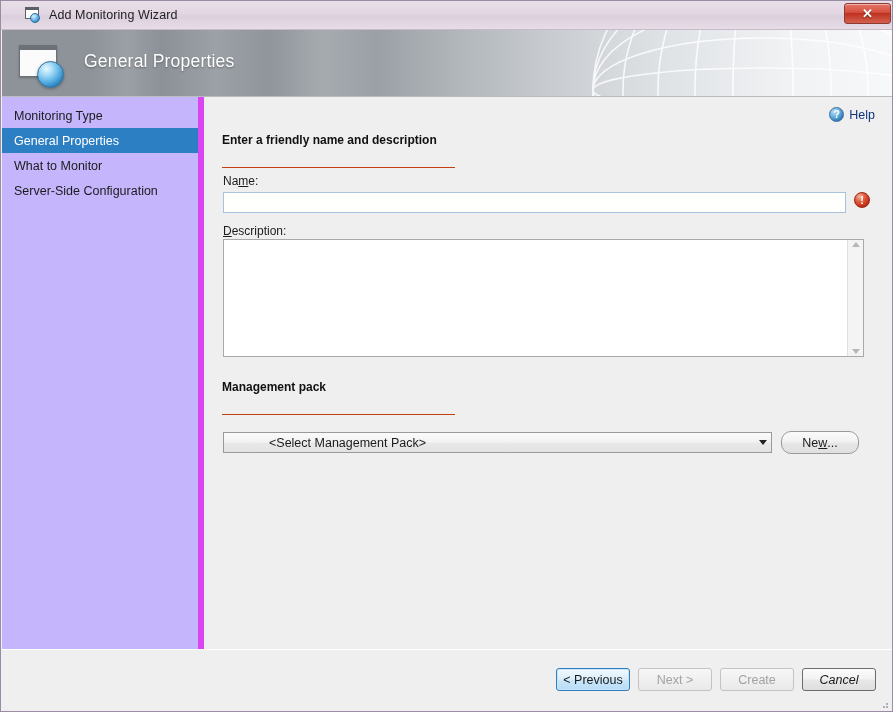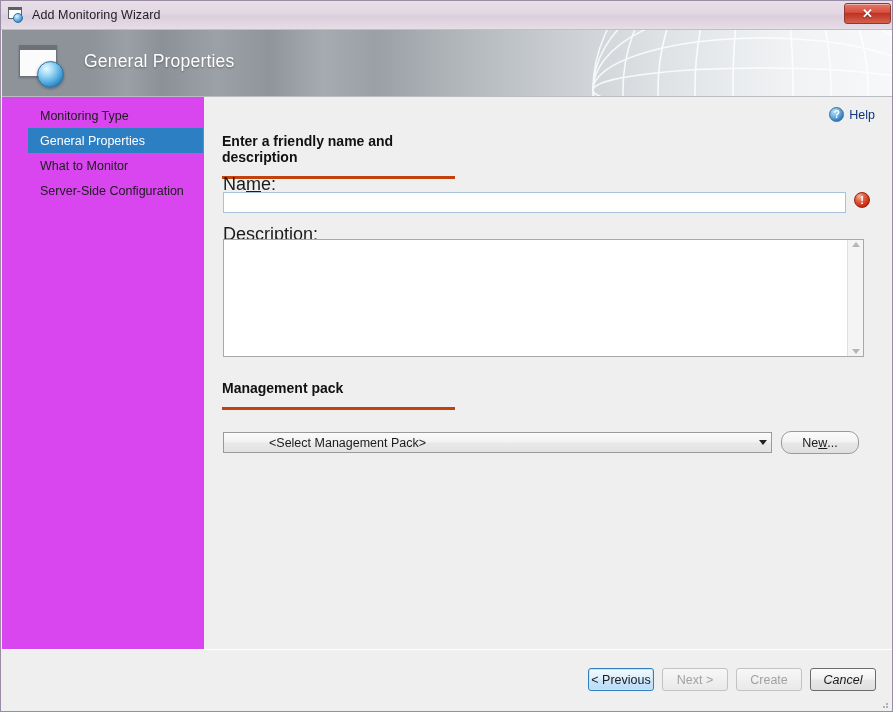--- a/index.html
+++ b/index.html
@@ -26,21 +26,21 @@
   .titlebar {
     position: absolute;
     left: 0; top: 0;
     width: 893px;
     height: 29px;
     box-sizing: border-box;
     background: linear-gradient(to bottom, #e8dfe8 0%, #e2d6e3 45%, #dccfdd 55%, #e6dde7 100%);
     border-bottom: 1px solid #c8bacb;
     display: flex;
     align-items: center;
-    padding-left: 7px;
+    padding-left: 24px;
   }
   .title-icon {
     position: relative;
     width: 17px; height: 16px;
     flex: 0 0 auto;
     margin-right: 7px;
   }
   .title-icon .ti-page {
     position: absolute;
     left: 0; top: 0;
@@ -140,25 +140,24 @@
     text-shadow: 0 1px 2px rgba(0,0,0,.35);
     letter-spacing: .2px;
   }
 
   
   .sidebar {
     position: absolute;
     left: 1px; top: 96px;
     width: 202px;
     height: 552px;
-    background: #d946ef;
-    border-right: 1px solid #d946ef;
+    background: #c4b5fd;
+    border-right: 6px solid #d946ef;
     box-sizing: border-box;
     padding-top: 6px;
-    padding-left: 26px;
   }
   .nav-item {
     height: 25px;
     display: flex;
     align-items: center;
     padding-left: 12px;
     font-size: 12.5px;
     color: #1b1b1b;
     cursor: default;
   }
@@ -198,33 +197,33 @@
     justify-content: center;
     line-height: 1;
   }
   .help-text {
     font-size: 12.5px;
     color: #10357a;
   }
 
   .section-head {
     position: absolute;
-    font-size: 14px;
+    font-size: 12px;
     font-weight: bold;
     color: #111111;
-    padding-bottom: 11px;
-    border-bottom: 3px solid #c2410c;
+    padding-bottom: 20px;
+    border-bottom: 1px solid #c2410c;
     box-sizing: border-box;
   }
   #sec-friendly { left: 18px; top: 36px; width: 233px; }
   #sec-mp       { left: 18px; top: 283px; width: 233px; }
 
   .field-label {
     position: absolute;
-    font-size: 18px;
+    font-size: 12px;
     color: #1b1b1b;
   }
   #lbl-name { left: 19px; top: 77px; }
   #lbl-desc { left: 19px; top: 127px; }
   #lbl-mp   { left: 19px; top: 317px; }
 
   .acc { text-decoration: underline; }
 
   .text-input {
     position: absolute;
@@ -381,21 +380,21 @@
     background: #efefef;
     border-top: 1px solid #ffffff;
   }
   .footer-buttons {
     position: absolute;
     right: 17px; top: 18px;
     display: flex;
     gap: 8px;
   }
   .footer-buttons .btn {
-    width: 66px; height: 23px;
+    width: 74px; height: 23px;
   }
   .resize-grip {
     position: absolute;
     right: 3px; bottom: 2px;
     width: 12px; height: 12px;
   }
 </style>
 </head>
 <body>
 

